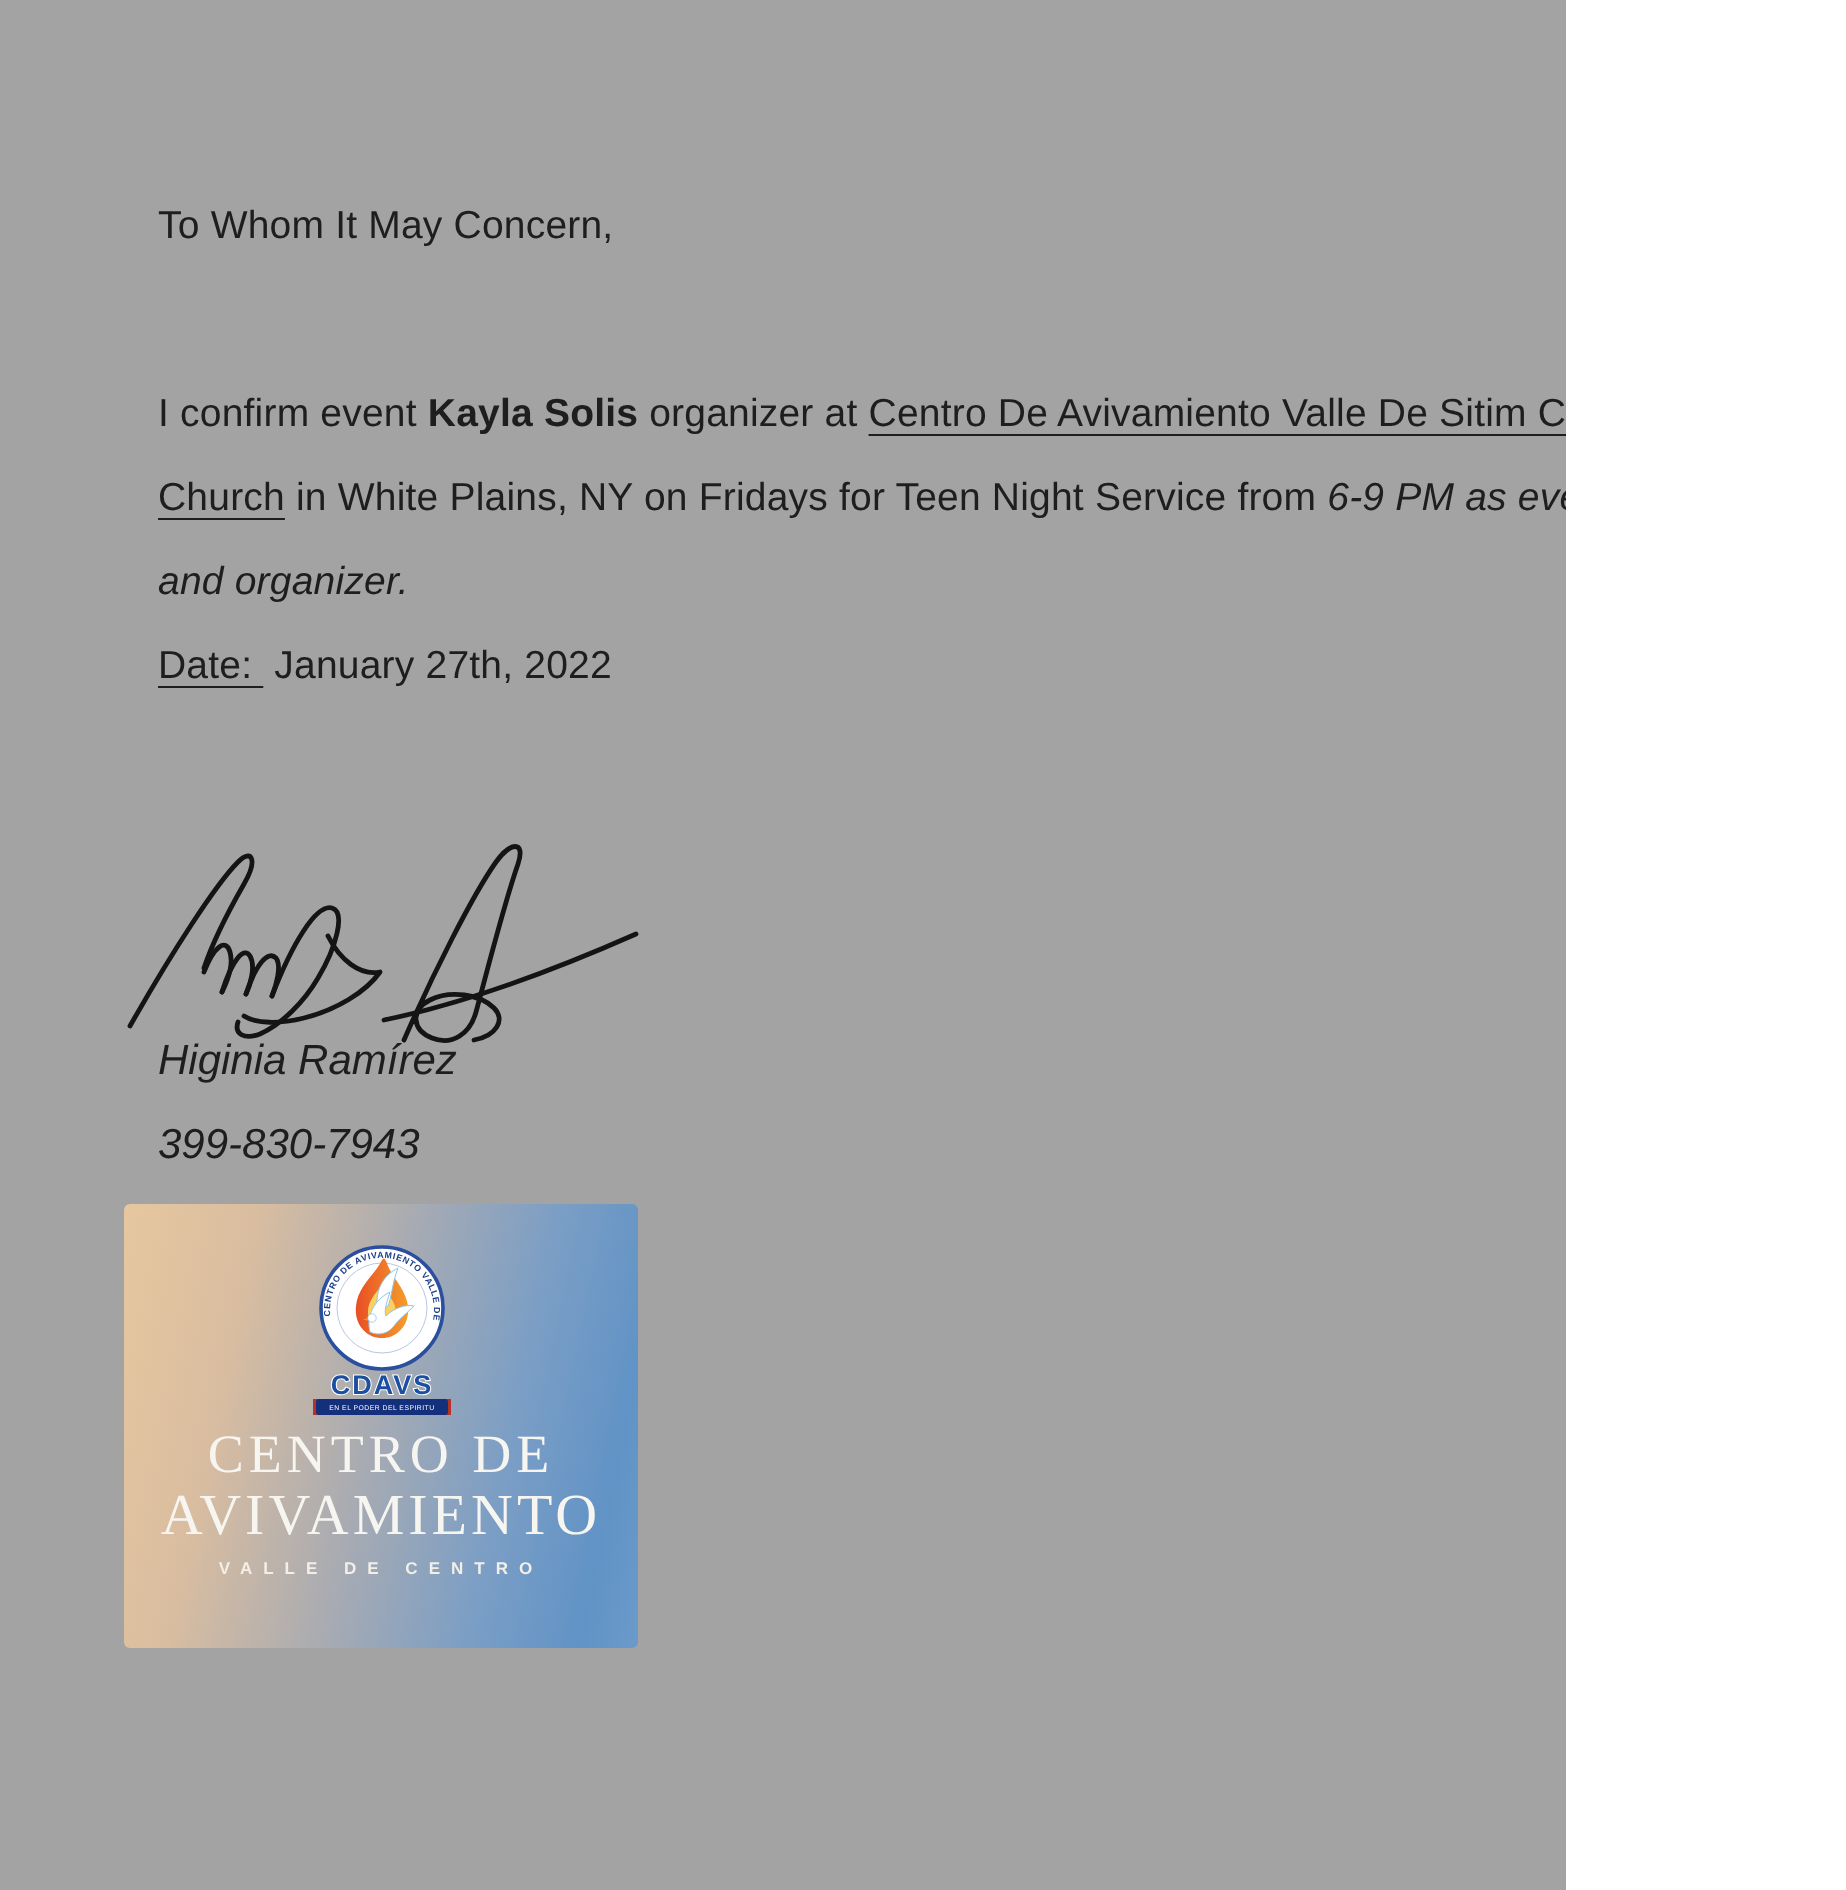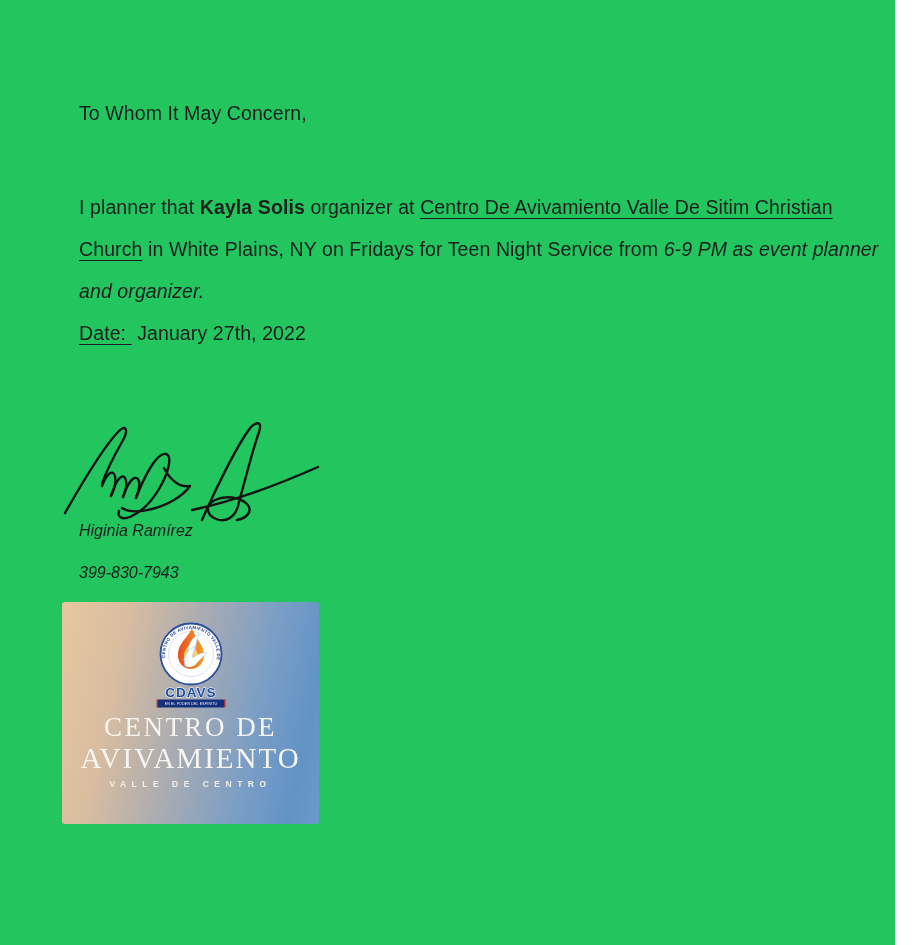--- a/index.html
+++ b/index.html
@@ -1,37 +1,37 @@
 <!DOCTYPE html>
 <html><head>
 <meta charset="utf-8">
 <style>
   html,body{margin:0;padding:0;background:#ffffff;}
   .canvas{
     position:relative;
-    width:895px;height:945px;
-    background:#22c55e;
+    width:783px;height:945px;
+    background:#a3a3a3;
     font-family:"Liberation Sans","DejaVu Sans",sans-serif;
     color:#1e1e1e;
     overflow:hidden;
   }
   .letter-body{
     position:absolute;left:79px;top:92px;width:801px;
     font-size:19.5px;line-height:42px;letter-spacing:.1px;
   }
   .letter-body p{margin:0;}
   .para{margin-top:52px !important;}
   .run-r{font-style:normal;font-weight:normal;}
   .run-b{font-weight:bold;}
   .run-i{font-style:italic;}
   .run-u{text-decoration:underline;text-decoration-thickness:1.4px;text-underline-offset:4px;}
   .signature-wrap{position:absolute;left:56px;top:416px;width:268px;height:106px;}
   .signer-block{
     position:absolute;left:79px;top:510px;
-    font-size:16px;line-height:42px;font-style:italic;
+    font-size:21px;line-height:42px;font-style:italic;
   }
   .signer-block div{margin:0;}
   .phone-line{margin-top:0;}
   .logo-card{
     position:absolute;left:62px;top:602px;width:257px;height:222px;
     border-radius:3px;
     background:linear-gradient(102deg,#e6c79f 0%,#d9bda0 22%,#a8abb2 48%,#7b9ec5 72%,#6193c6 90%,#6b9aca 100%);
     display:flex;flex-direction:column;align-items:center;
     overflow:hidden;
   }
@@ -48,21 +48,21 @@
     color:#f3efe8;font-size:8.5px;font-weight:bold;letter-spacing:5.5px;margin-top:5px;
   }
 </style>
 </head>
 <body>
 
 <div class="canvas">
 
   <div class="letter-body">
     <p>To Whom It May Concern,</p>
-    <p class="para"><span class="run-r">I planner that </span><span class="run-b">Kayla Solis</span><span class="run-r"> organizer at </span><span class="run-u">Centro De Avivamiento Valle De Sitim Christian Church</span><span class="run-r"> in White Plains, NY on Fridays for Teen Night Service from </span><span class="run-i">6-9 PM as event planner and organizer.</span></p>
+    <p class="para"><span class="run-r">I confirm event </span><span class="run-b">Kayla Solis</span><span class="run-r"> organizer at </span><span class="run-u">Centro De Avivamiento Valle De Sitim Christian Church</span><span class="run-r"> in White Plains, NY on Fridays for Teen Night Service from </span><span class="run-i">6-9 PM as event planner and organizer.</span></p>
     <p><span class="run-u">Date:&nbsp;</span><span class="run-r"> January 27th, 2022</span></p>
   </div>
 
   <div class="signature-wrap">
     <svg width="268" height="106" viewBox="0 0 268 106">
       <g fill="none" stroke="#141414" stroke-width="2.4" stroke-linecap="round" stroke-linejoin="round">
         <path d="M9,97 C30,60 52,26 63,15 C70,8 73,14 66,26 C58,40 50,56 46,68"></path>
         <path d="M46,70 C51,57 57,53 59,60 C61,67 57,76 55,80"></path>
         <path d="M55,80 C60,64 66,57 69,62 C72,67 69,77 67,81"></path>
         <path d="M67,81 C72,66 78,59 82,63 C85,67 82,77 80,82"></path>

